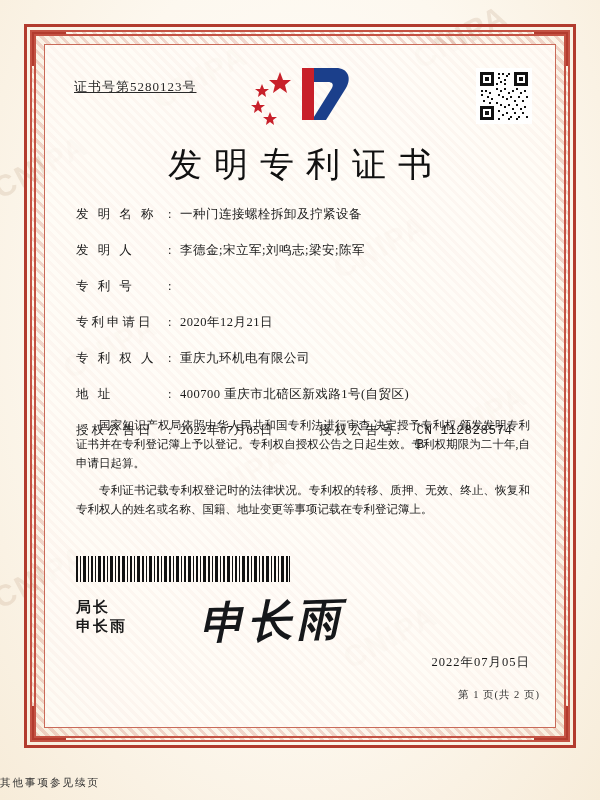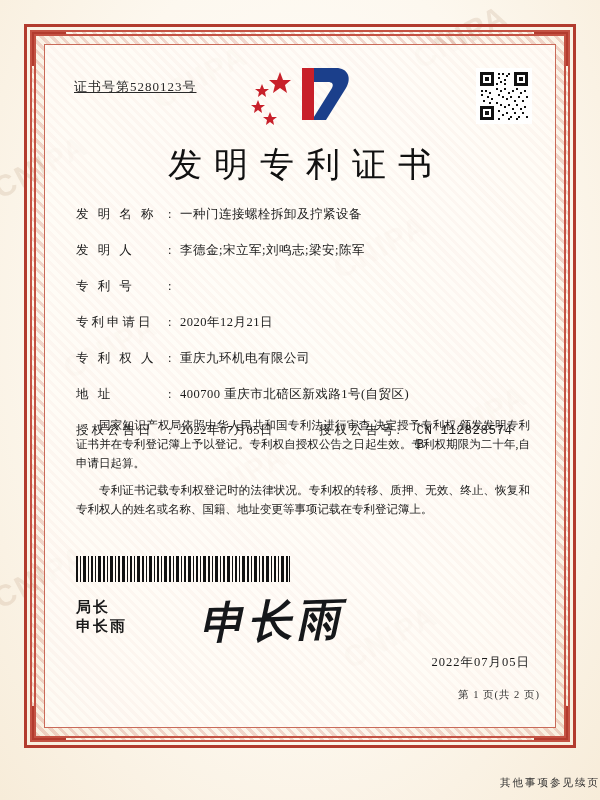--- a/index.html
+++ b/index.html
@@ -215,21 +215,21 @@
     left: 0; right: 0; top: 632px;
     text-align: right;
     font-size: 10.5px;
     color: #333;
     letter-spacing: 1px;
   }
 
   .footer-note {
     position: absolute;
     left: 0; right: 0; bottom: 10px;
-    text-align: right;
+    text-align: left;
     font-size: 10.5px;
     color: #2d2d2d;
     letter-spacing: 2px;
   }
 </style>
 </head>
 <body>
 
 <div id="page">
 

